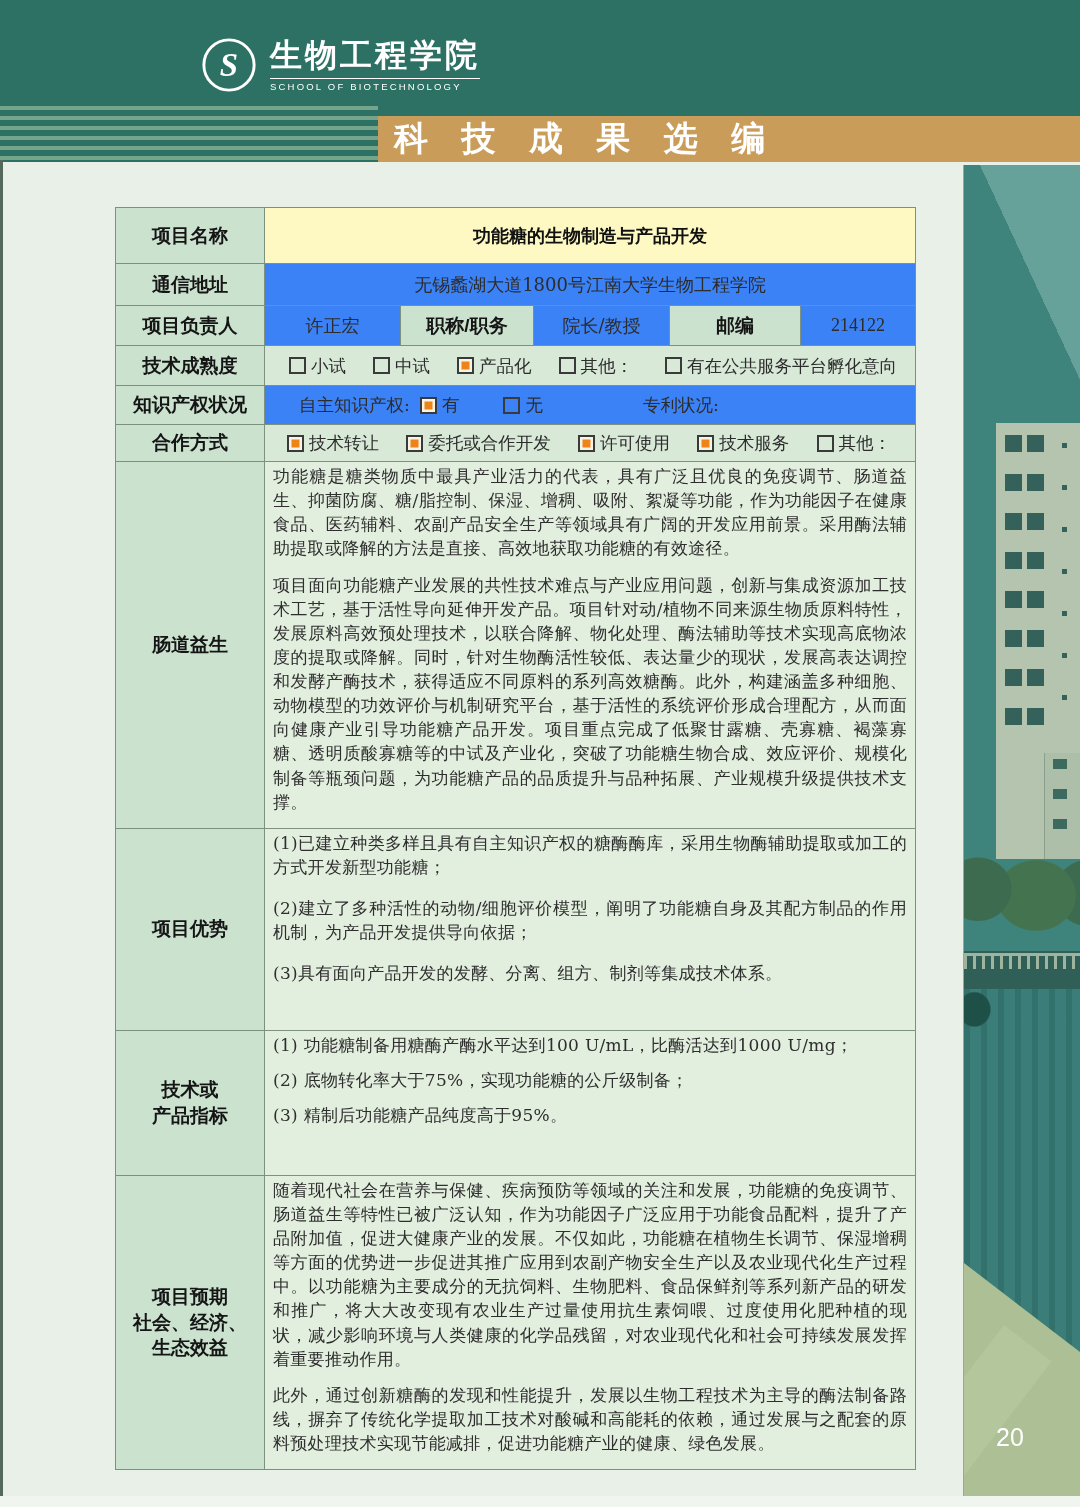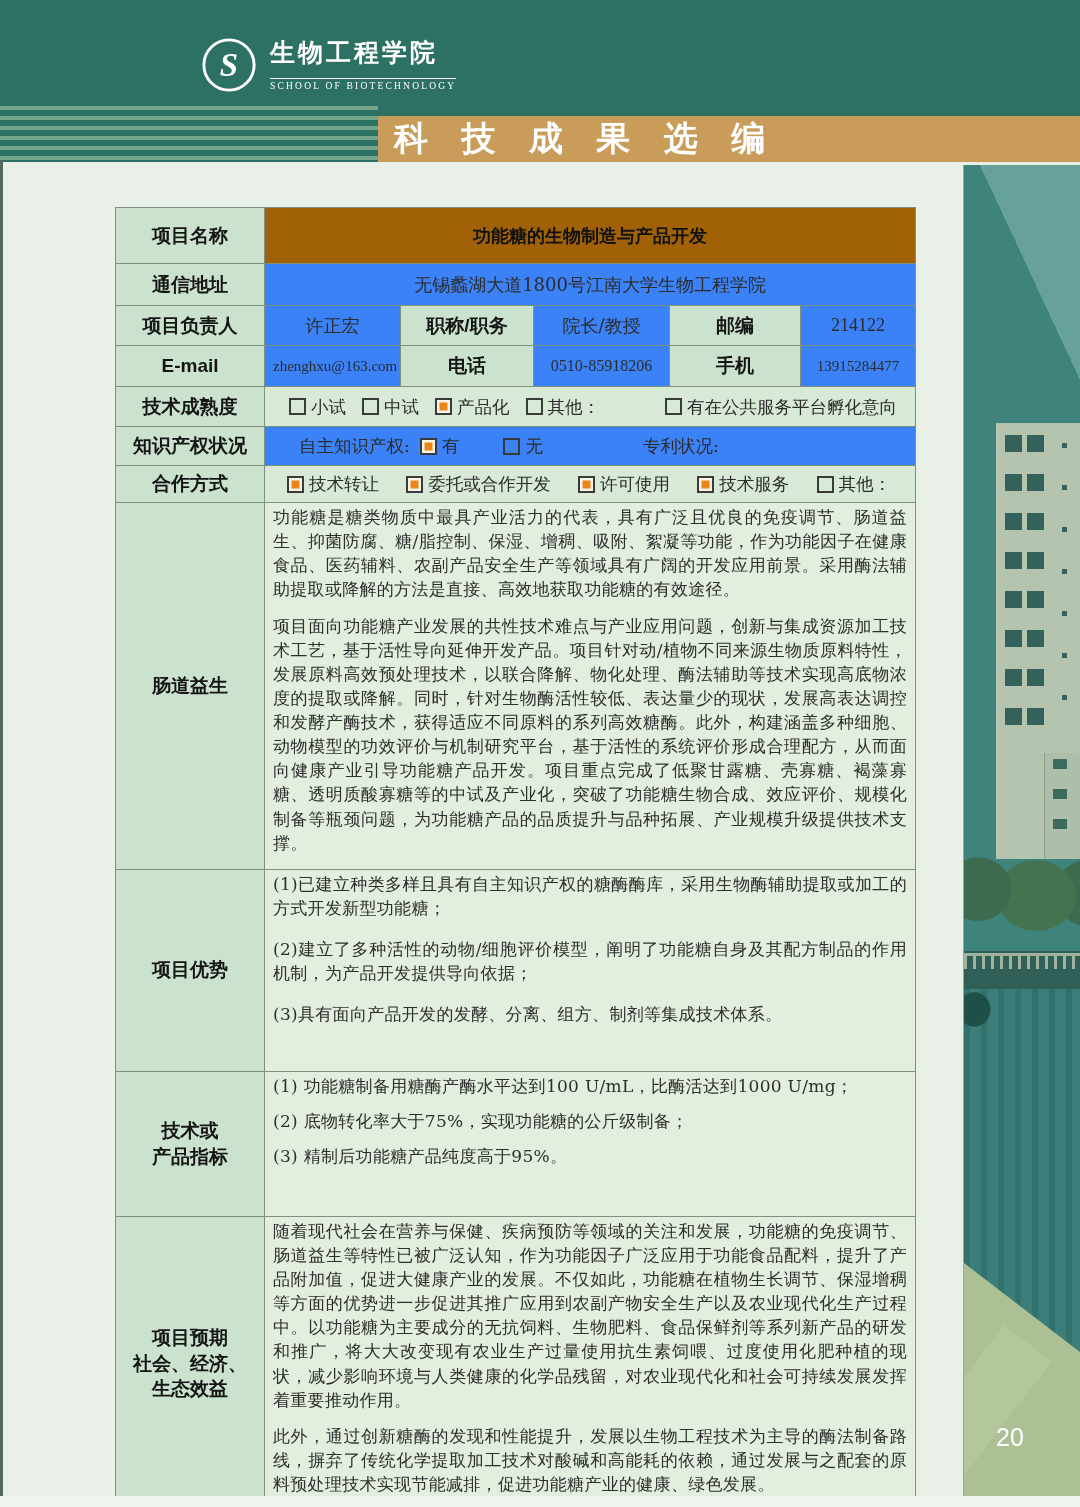--- a/index.html
+++ b/index.html
@@ -5,55 +5,55 @@
   html,body{margin:0;padding:0;}
   body{width:1080px;height:1507px;position:relative;background:#e9f0e7;
        font-family:"Liberation Sans",sans-serif;overflow:hidden;}
 
   
   .header{position:absolute;left:0;top:0;width:1080px;height:162px;background:#2d7165;}
   .stripes{position:absolute;left:0;top:106px;width:378px;height:56px;
            background:repeating-linear-gradient(180deg,#74a58a 0 4px,#2d7165 4px 10px);}
   .logo{position:absolute;left:200px;top:36px;display:flex;align-items:center;gap:12px;}
   .emblem{width:58px;height:58px;}
-  .logo-cn{color:#fff;font-size:25px;font-weight:700;letter-spacing:3px;
+  .logo-cn{color:#fff;font-size:32px;font-weight:700;letter-spacing:3px;
            font-family:"DejaVu Serif",serif;line-height:1.1;
-           border-bottom:1.5px solid #fff;padding-bottom:12px;}
-  .logo-en{color:#fff;font-size:9.5px;letter-spacing:2.2px;margin-top:2px;font-family:Liberation Serif, serif;}
+           border-bottom:1.5px solid #fff;padding-bottom:5px;}
+  .logo-en{color:#fff;font-size:9.5px;letter-spacing:2.2px;margin-top:2px;}
   .banner{position:absolute;left:378px;top:116px;width:702px;height:46px;background:#c99c5a;
           display:flex;align-items:center;}
   .banner-title{color:#fff;font-size:34px;font-weight:700;letter-spacing:12px;
                 padding-left:16px;white-space:nowrap;}
 
   .left-edge{position:absolute;left:0;top:160px;width:3px;height:1347px;background:#55685c;}
   .bottom-strip{position:absolute;left:0;top:1496px;width:1080px;height:11px;background:#f1f5f0;}
 
   
   table.form{position:absolute;left:115px;top:207px;width:800px;border-collapse:collapse;
              table-layout:fixed;}
   table.form td{border:1px solid #7e917f;box-sizing:border-box;padding:2px 8px;}
   td.lab{background:#cbe2cf;font-weight:700;font-size:19px;color:#151515;text-align:center;
          vertical-align:middle;white-space:pre-line;line-height:1.35;}
   td.cream{background:#3b82f6;}
-  td.green{background:#a16207;}
+  td.green{background:#fef9c3;}
   td.green2{background:#d8e9d8;}
   td.section{background:#e2eede;vertical-align:top;padding:14px 28px 8px 28px;}
   .kai{font-family:"DejaVu Serif",serif;color:#2c2c2c;}
   .serifnum{font-family:"Liberation Serif",serif;color:#2c2c2c;}
   td.val{text-align:center;vertical-align:middle;font-size:18px;}
   .bold-title{font-weight:700;font-size:20px;color:#111;}
   .email-lab{font-size:21px;}
 
   
   .opts{display:flex;align-items:center;font-size:17.5px;}
   .opt{display:inline-flex;align-items:center;white-space:nowrap;}
   .cb{width:17px;height:17px;border:2px solid #3a3a3a;box-sizing:border-box;display:inline-block;
       margin-right:5px;flex:none;}
   .cb.checked{background:#ee8418;box-shadow:inset 0 0 0 2.5px #f6f3e7;}
-  .opts.maturity{padding:0 10px 0 16px;gap:16px;align-items:center;}
+  .opts.maturity{padding:0 10px 0 16px;gap:27px;align-items:center;}
   .opt.extra{margin-left:auto;}
   .opts.ip{padding-left:26px;}
   .opts.ip .prefix{margin-right:10px;}
   .opts.ip .opt{margin-right:44px;}
   .opts.ip .patent{margin-left:56px;}
   .opts.coop{justify-content:space-between;padding:0 16px 0 14px;}
 
   
   td.section p{margin:0 0 12px 0;font-family:"DejaVu Serif",serif;font-size:17px;
                line-height:1.42;color:#2e2e2e;text-align:justify;letter-spacing:.3px;}
@@ -140,28 +140,20 @@
     <td class="val cream kai" colspan="5">无锡蠡湖大道1800号江南大学生物工程学院</td>
   </tr>
   <tr style="height:40px">
     <td class="lab">项目负责人</td>
     <td class="val cream kai">许正宏</td>
     <td class="lab">职称/职务</td>
     <td class="val cream kai">院长/教授</td>
     <td class="lab">邮编</td>
     <td class="val cream serifnum">214122</td>
   </tr>
-  <tr style="height:41px">
-    <td class="lab email-lab">E-mail</td>
-    <td class="val cream serifnum" style="font-size:15px">zhenghxu@163.com</td>
-    <td class="lab">电话</td>
-    <td class="val cream serifnum" style="font-size:16px">0510-85918206</td>
-    <td class="lab">手机</td>
-    <td class="val cream serifnum" style="font-size:15px">13915284477</td>
-  </tr>
   <tr style="height:40px">
     <td class="lab">技术成熟度</td>
     <td class="green2" colspan="5">
       <div class="opts maturity kai">
         <span class="opt">
               <span class="cb"></span>
               <span>小试</span>
             </span>
         <span class="opt">
               <span class="cb"></span>

